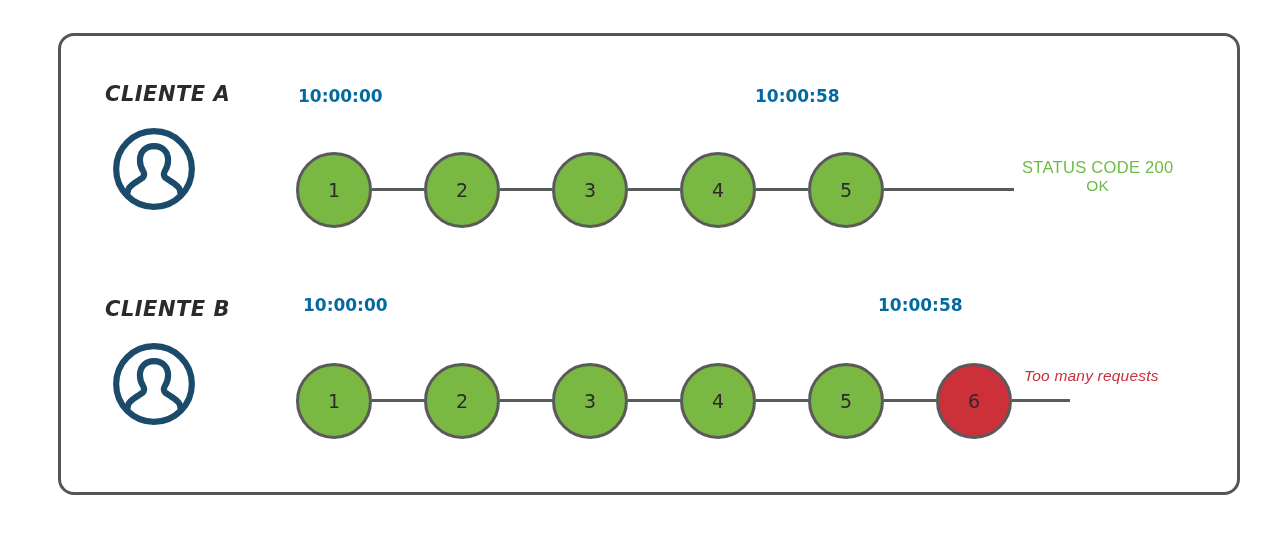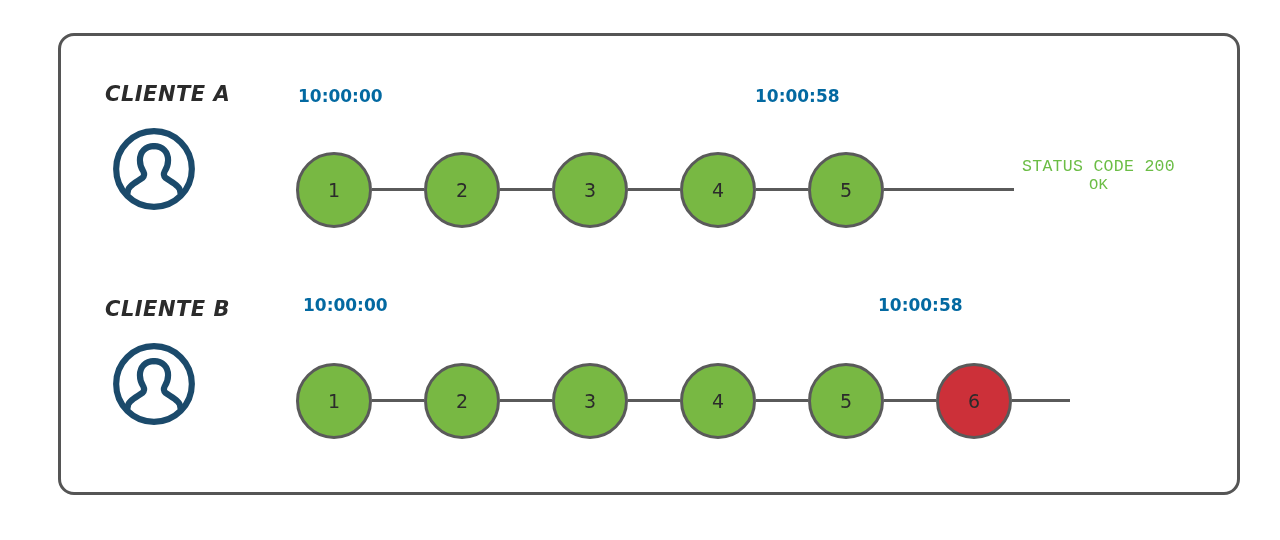--- a/index.html
+++ b/index.html
@@ -111,21 +111,21 @@
     position: absolute;
     height: 3px;
     background: #5a5a5a;
     top: 46px;
     z-index: 1;
   }
 
   
   .status {
     position: absolute;
-    font-family: Liberation Mono, monospace;
+    font-family: Liberation Sans, sans-serif;
     text-align: center;
     white-space: nowrap;
     line-height: 1.15;
   }
   .status-a {
     left: 1022px;
     top: 88px;
     font-size: 16.5px;
     color: #6bbd45;
     letter-spacing: 0.3px;
@@ -236,16 +236,17 @@
 
       <div class="node ok" style="left:0px;">1</div>
       <div class="node ok" style="left:128px;">2</div>
       <div class="node ok" style="left:256px;">3</div>
       <div class="node ok" style="left:384px;">4</div>
       <div class="node ok" style="left:512px;">5</div>
       <div class="node fail" style="left:640px;">6</div>
     </div>
 
     <div class="status status-b">
+      <span class="line2">Too many requests</span>
     </div>
   </div>
 
 </div>
 
 </body></html>

